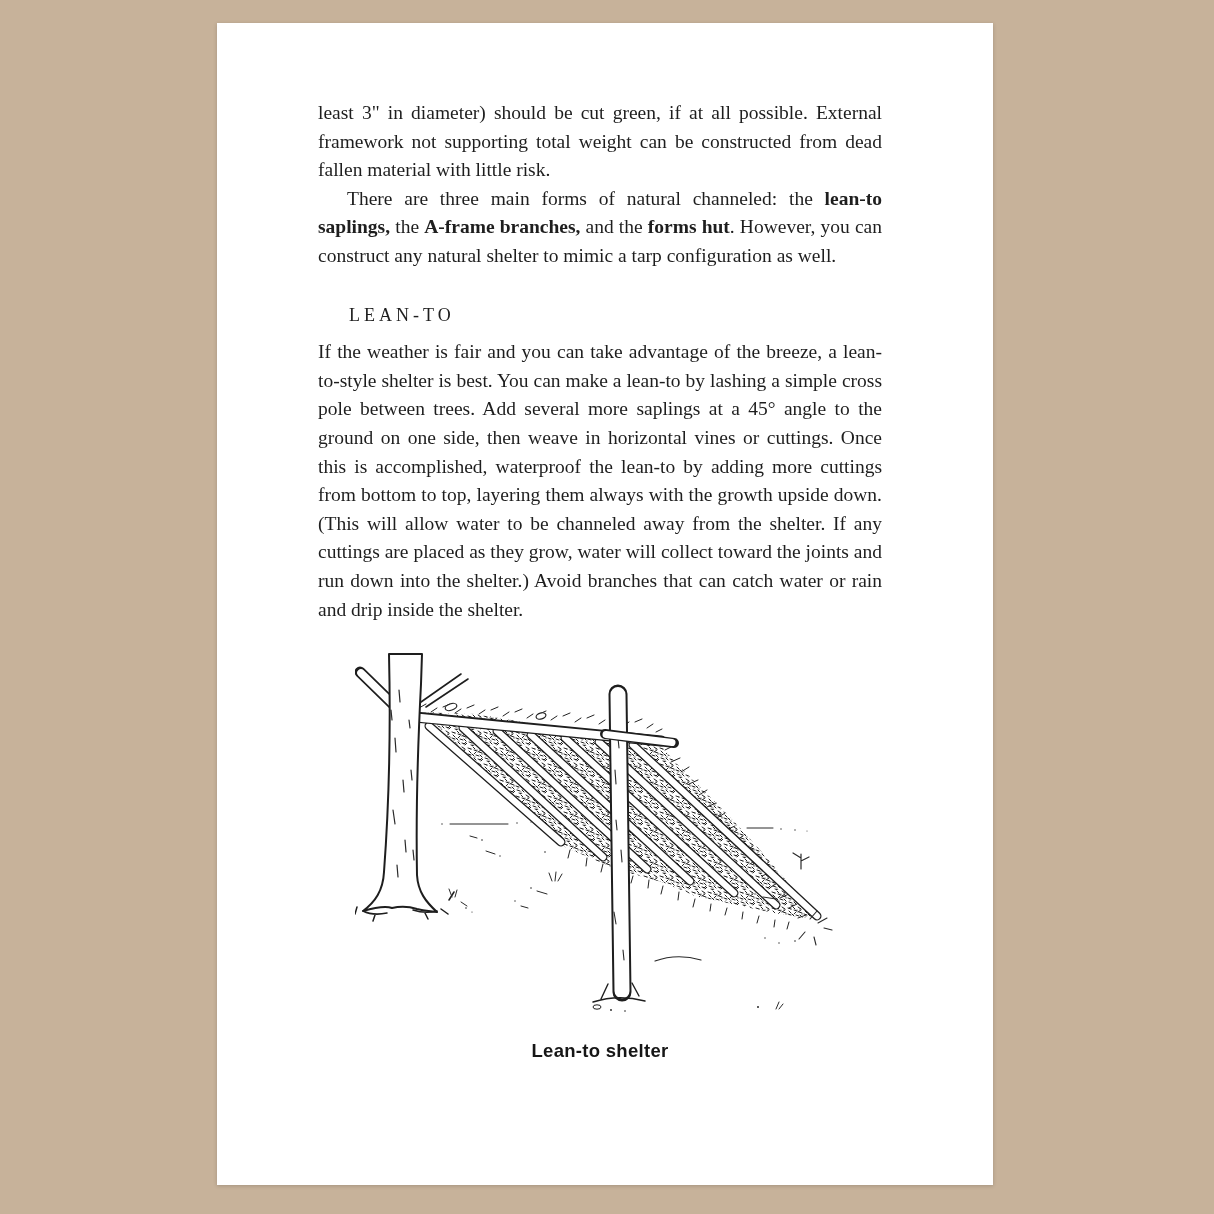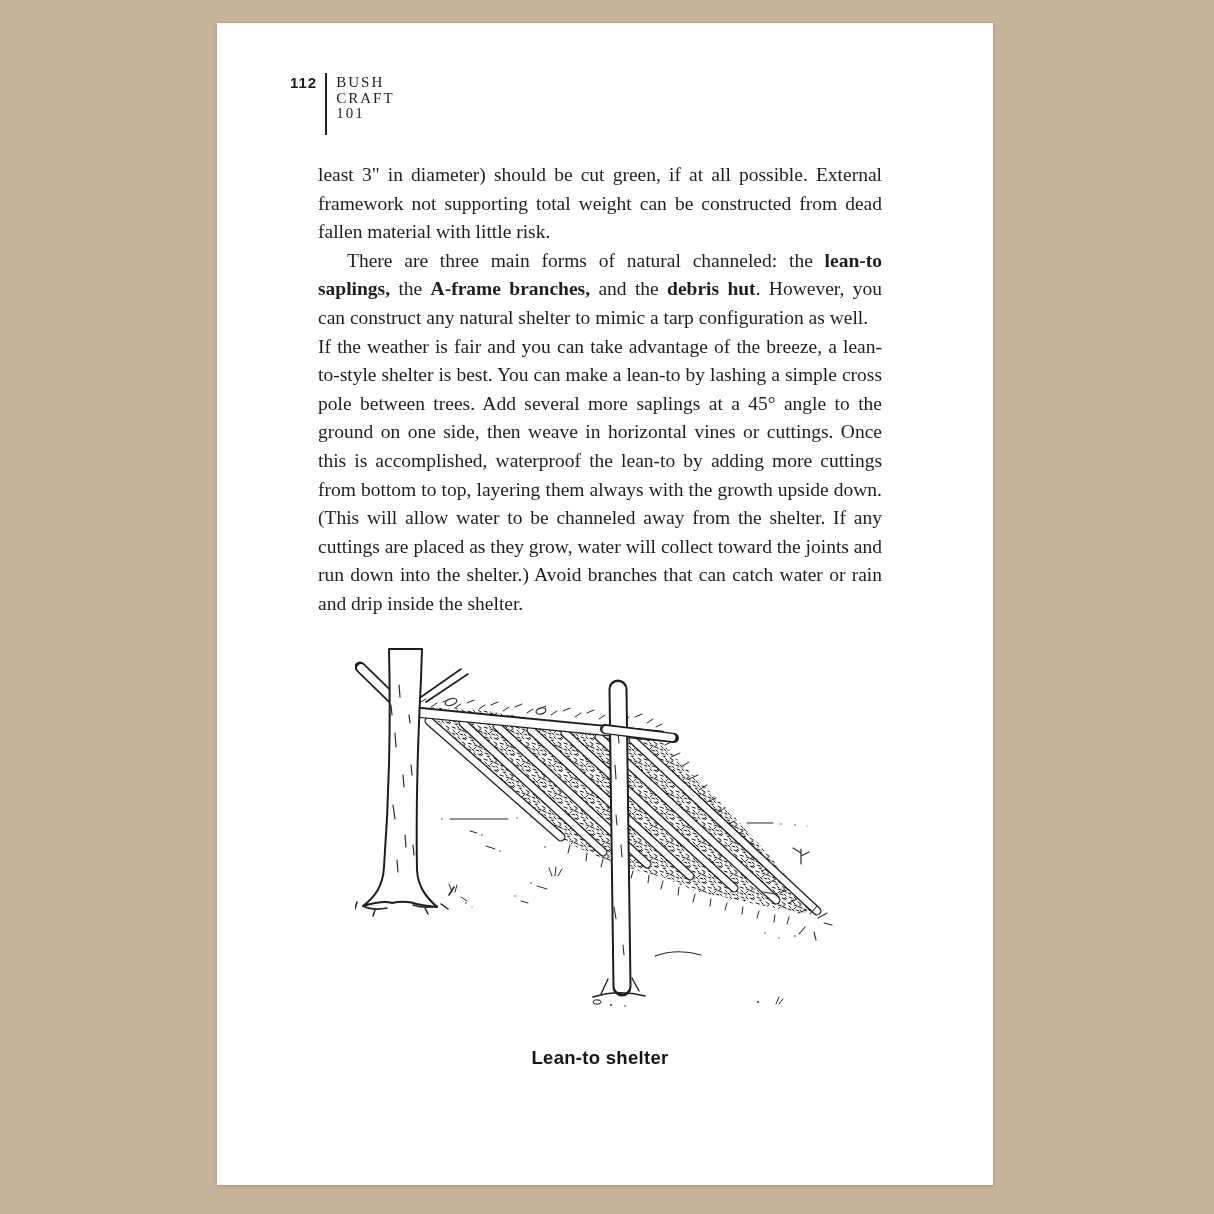--- a/index.html
+++ b/index.html
@@ -47,45 +47,37 @@
   .article p.ind{text-indent:29px;}
   .sechead{
     margin:30px 0 9px 31px;
     font-size:18px;letter-spacing:4px;
     font-weight:normal;
     text-align:left;
   }
   
   .figure{margin:26px 0 0 37px;width:525px;height:370px;}
   .caption{
-    margin-top:32px;width:564px;
+    margin-top:20px;width:564px;
     text-align:center;
     font-family:"Liberation Sans", sans-serif;
     font-weight:bold;font-size:18.5px;letter-spacing:.3px;
     color:#161616;
   }
 </style>
 </head>
 <body>
 
 <div class="paper">
 
-  <div class="runhead">
-    <div class="pagenum">112</div>
-    <div class="headrule"></div>
-    <div class="wordmark">
-      <span>BUSH</span>
-      <span>CRAFT</span>
-      <span>101</span>
-    </div>
-  </div>
 
   <div class="article">
     <p>least 3" in diameter) should be cut green, if at all possible. External framework not supporting total weight can be constructed from dead fallen material with little risk.</p>
-    <p class="ind"><span>There are three main forms of natural channeled: the </span><b>lean-to saplings,</b><span> the </span><b>A-frame branches,</b><span> and the </span><b>debris hut</b><span>. However, you can construct any natural shelter to mimic a tarp configuration as well.</span></p>
+    <p class="ind"><span>There are three main forms of natural channeled: the </span><b>lean-to saplings,</b><span> the </span><b>A-frame branches,</b><span> and the </span><b>forms hut</b><span>. However, you can construct any natural shelter to mimic a tarp configuration as well.</span></p>
+    <h3 class="sechead">LEAN-TO</h3>
     <p>If the weather is fair and you can take advantage of the breeze, a lean-to-style shelter is best. You can make a lean-to by lashing a simple cross pole between trees. Add several more saplings at a 45° angle to the ground on one side, then weave in horizontal vines or cuttings. Once this is accomplished, waterproof the lean-to by adding more cuttings from bottom to top, layering them always with the growth upside down. (This will allow water to be channeled away from the shelter. If any cuttings are placed as they grow, water will collect toward the joints and run down into the shelter.) Avoid branches that can catch water or rain and drip inside the shelter.</p>
   </div>
 
   <div class="figure">
     <svg width="525" height="370" viewBox="0 0 525 370">
       <defs>
         <pattern id="debrisPat" width="16" height="16" patternUnits="userSpaceOnUse">
           <path d="M1,2 l3,1 M6,1 l2,2 M11,1 l3,2 M14,4 l-3,2 M2,5 l2,2 M7,4 l3,1 M12,6 l3,1 M1,8 l3,1 M5,8 l2,2 M9,9 l3,1 M13,9 l2,2 M2,12 l3,1 M7,12 l2,2 M11,13 l3,1 M4,15 l3,1 M14,15 l2,-2 M9,6 l-2,2 M15,12 l-2,2" stroke="#222" stroke-width="1" fill="none" stroke-linecap="round"></path>
           <circle cx="4" cy="3" r="0.6" fill="#222"></circle>
             <circle cx="10" cy="4" r="0.6" fill="#222"></circle>

